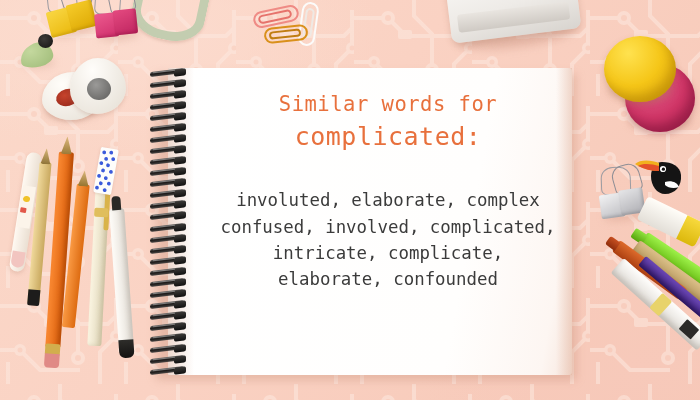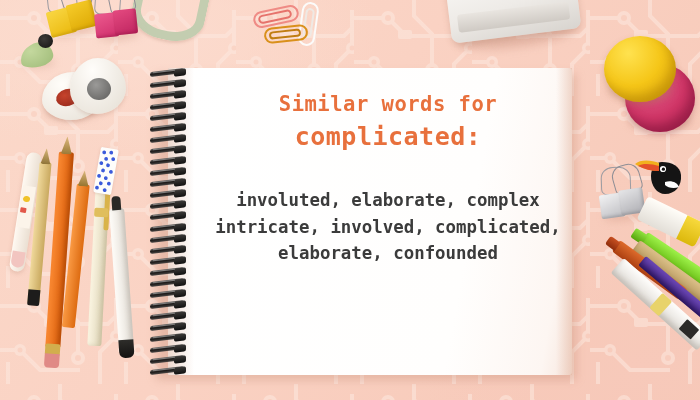--- a/index.html
+++ b/index.html
@@ -28,21 +28,20 @@
   #page-shadow {
     position:absolute; left:6px; top:6px; width:420px; height:306px;
     background:rgba(181,120,95,.28);
     filter:blur(5px);
     border-radius:2px;
   }
   #page {
     position:absolute; left:18px; top:0; width:404px; height:307px;
     background:linear-gradient(100deg,#ffffff 0%,#fffefd 72%,#fdf6f2 93%,#f7e6dd 100%);
     border-radius:1px 3px 3px 1px;
-    font-weight:bold;
   }
   #page-left-shade {
     position:absolute; left:0; top:0; width:26px; height:100%;
     background:linear-gradient(90deg, rgba(226,186,168,.55) 0%, rgba(255,255,255,0) 100%);
   }
   #page-right-curl {
     position:absolute; right:0; top:0; width:16px; height:100%;
     background:linear-gradient(90deg, rgba(240,210,196,0) 0%, rgba(226,178,156,.5) 100%);
   }
 
@@ -375,21 +374,22 @@
     <div id="page">
       <div id="page-left-shade"></div>
       <div id="page-right-curl"></div>
 
       <div id="text-block">
         <div id="title-line">Similar words for</div>
         <div id="headword">complicated:</div>
 
         <div id="synonyms">
           <div>involuted, elaborate, complex</div>
-          <div>intricate, involved, complicated,</div>
+          <div>confused, involved, complicated,</div>
+          <div>intricate, complicate,</div>
           <div>elaborate, confounded</div>
         </div>
       </div>
     </div>
 
     <div id="spiral">
         <div class="coil" style="top: 0px;">
           <div class="wire"></div>
           <div class="cap"></div>
           <div class="hl"></div>

